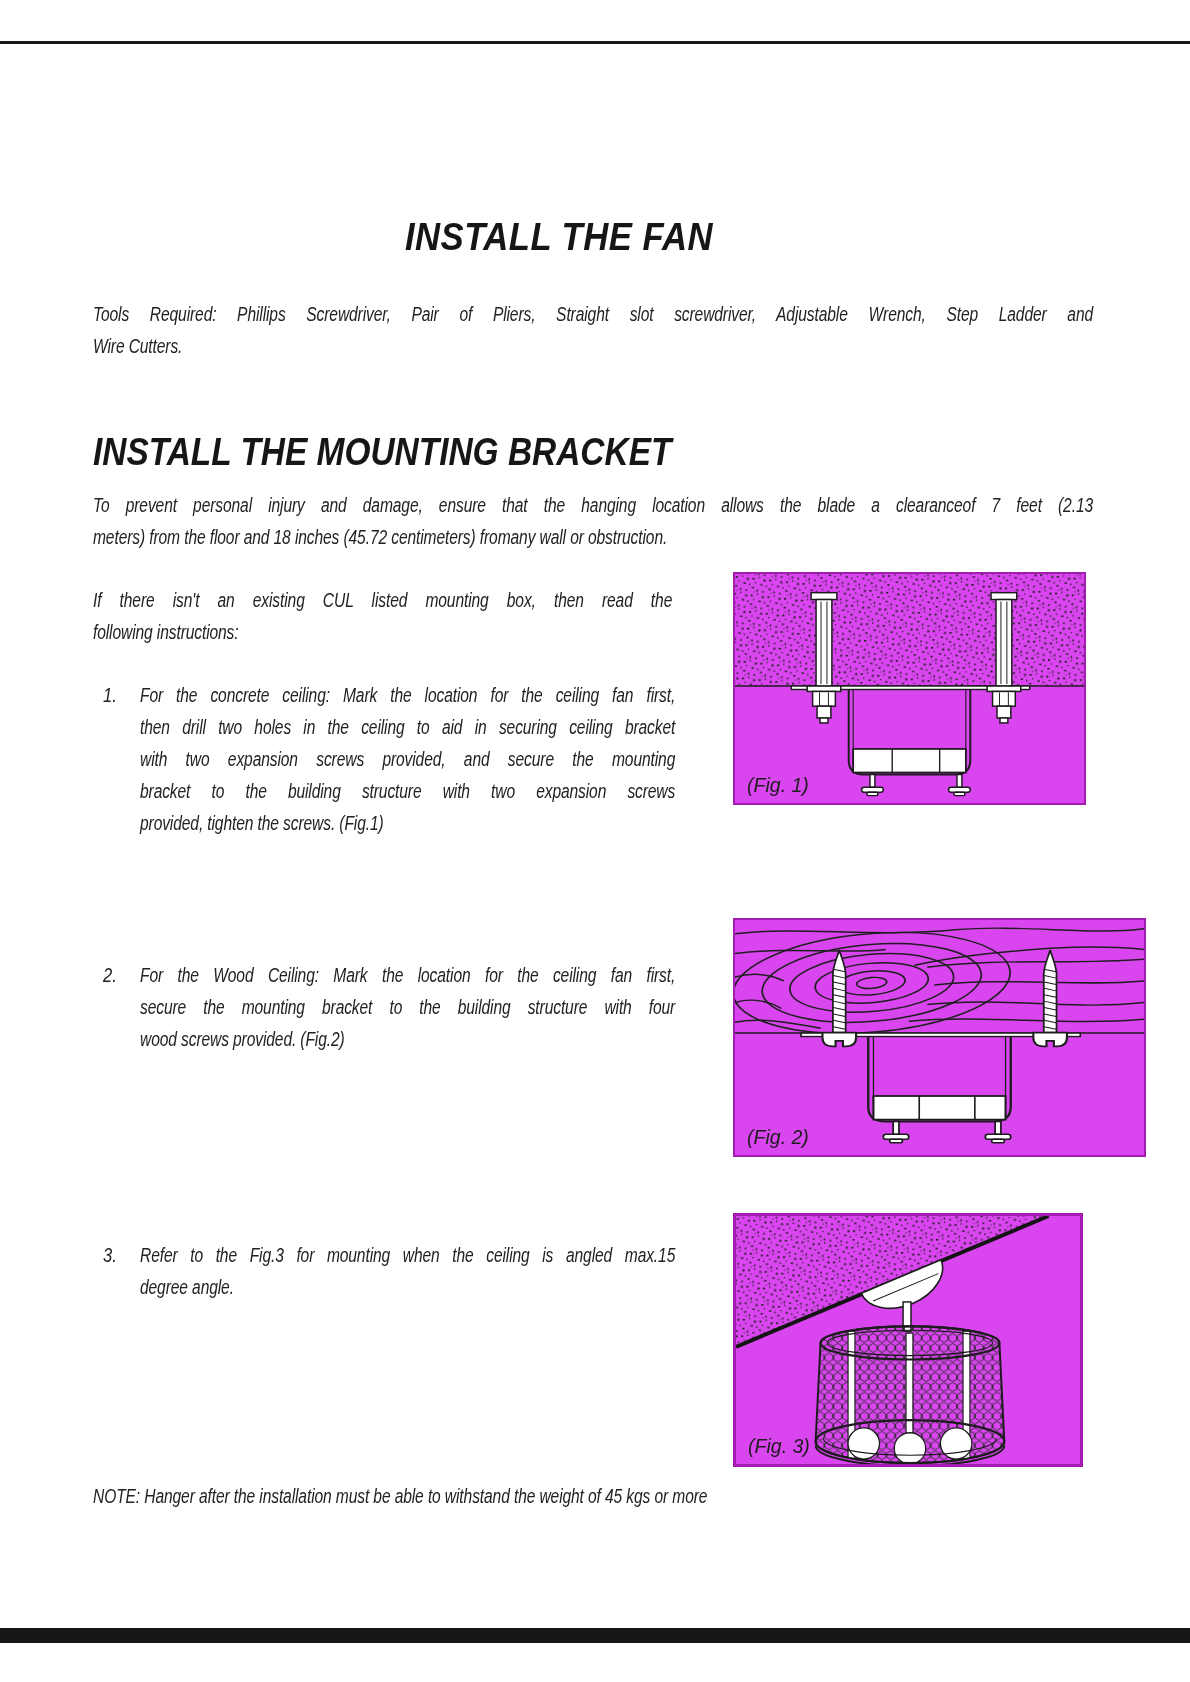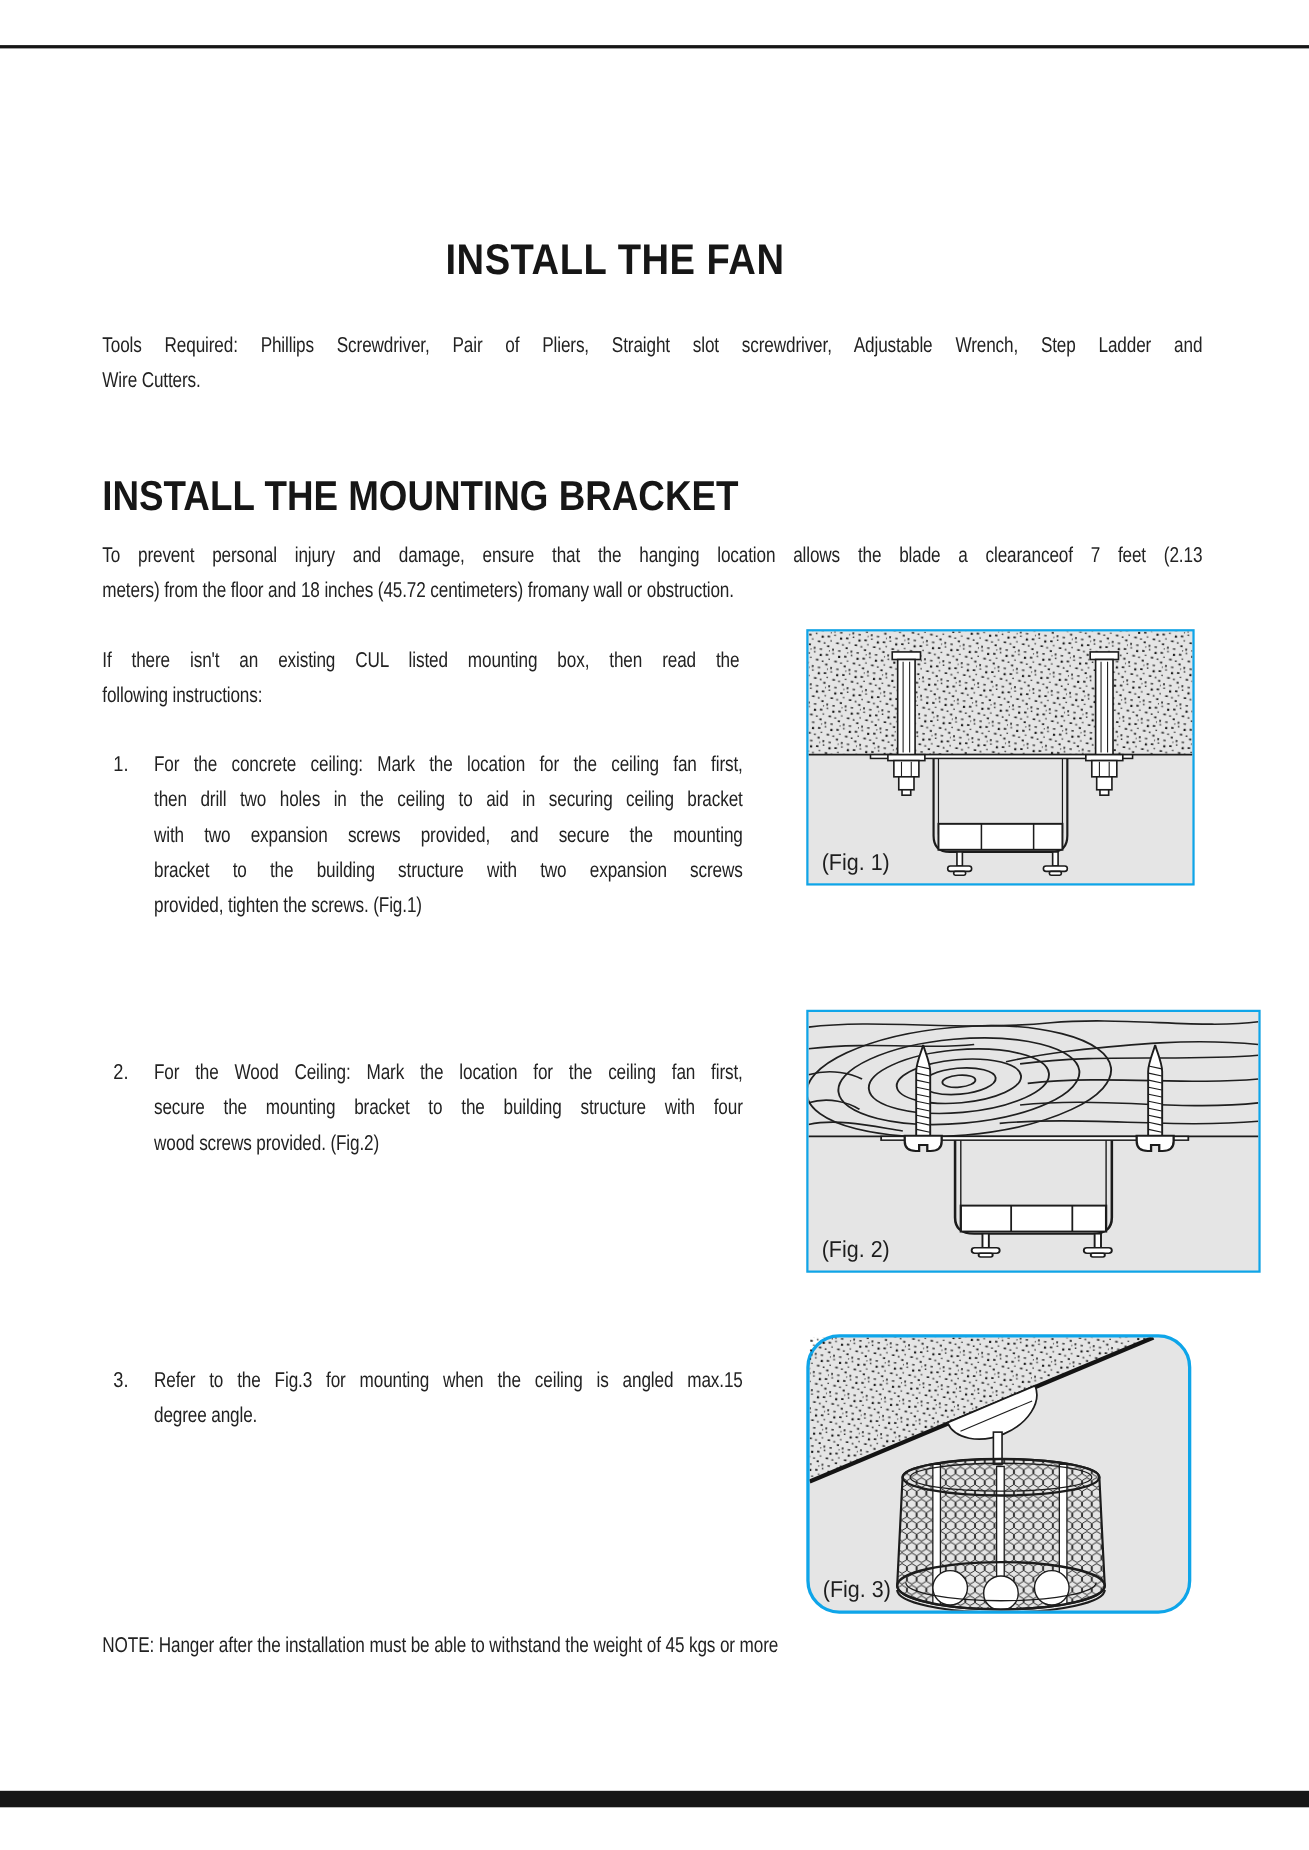--- a/index.html
+++ b/index.html
@@ -1,19 +1,19 @@
 <!DOCTYPE html>
 <html><head>
 <meta charset="utf-8">
 <style>
   html,body { margin:0; padding:0; background:#e9e9e9; }
   .page {
     position:relative; width:1190px; height:1682px; margin:0 auto;
     background:#ffffff; overflow:hidden;
-    font-family:"Liberation Sans","DejaVu Sans",sans-serif; color:#222222;
+    font-family:"Liberation Sans","DejaVu Sans",sans-serif; color:#222222;font-style:italic;
   }
   .rule { position:absolute; left:0; width:1190px; background:#161616; }
   .rule-top { top:41px; height:3px; }
   .rule-bottom { top:1628px; height:15px; }
 
   .doc-title {
     position:absolute; left:405px; top:214px;
     font-size:39px; line-height:45px; font-weight:bold; color:#161616;
     letter-spacing:0.5px; white-space:nowrap;
     transform:scaleX(0.89); transform-origin:0 0;
@@ -28,29 +28,29 @@
     letter-spacing:-0.15px; transform:scaleX(0.8); transform-origin:0 0;
   }
   .jline { text-align:justify; text-align-last:justify; }
   .jlast { text-align:left; text-align-last:left; }
   .nowrap { white-space:nowrap; }
   .step-num {
     position:absolute; font-size:19.5px; line-height:32px;
     transform:scaleX(0.85); transform-origin:0 0;
   }
   .fig {
-    position:absolute; background:#e5e5e5; border:2px solid #0ea5e9;
+    position:absolute; background:#d946ef; border:2px solid #a21caf;
     box-sizing:border-box;
   }
   .fig svg { position:absolute; left:0; top:0; width:100%; height:100%; }
   .fig-label {
     position:absolute; left:12px; bottom:6px; font-size:21px; color:#1d1d1d;
     white-space:nowrap; transform:scaleX(0.93); transform-origin:0 100%;
   }
-  .fig-3 { border-width:3px;border-radius:30px; }
+  .fig-3 { border-width:3px; }
 </style>
 </head>
 <body>
 
 <div class="page">
 
   <div class="rule rule-top"></div>
 
   <div class="doc-title">INSTALL THE FAN</div>
 

